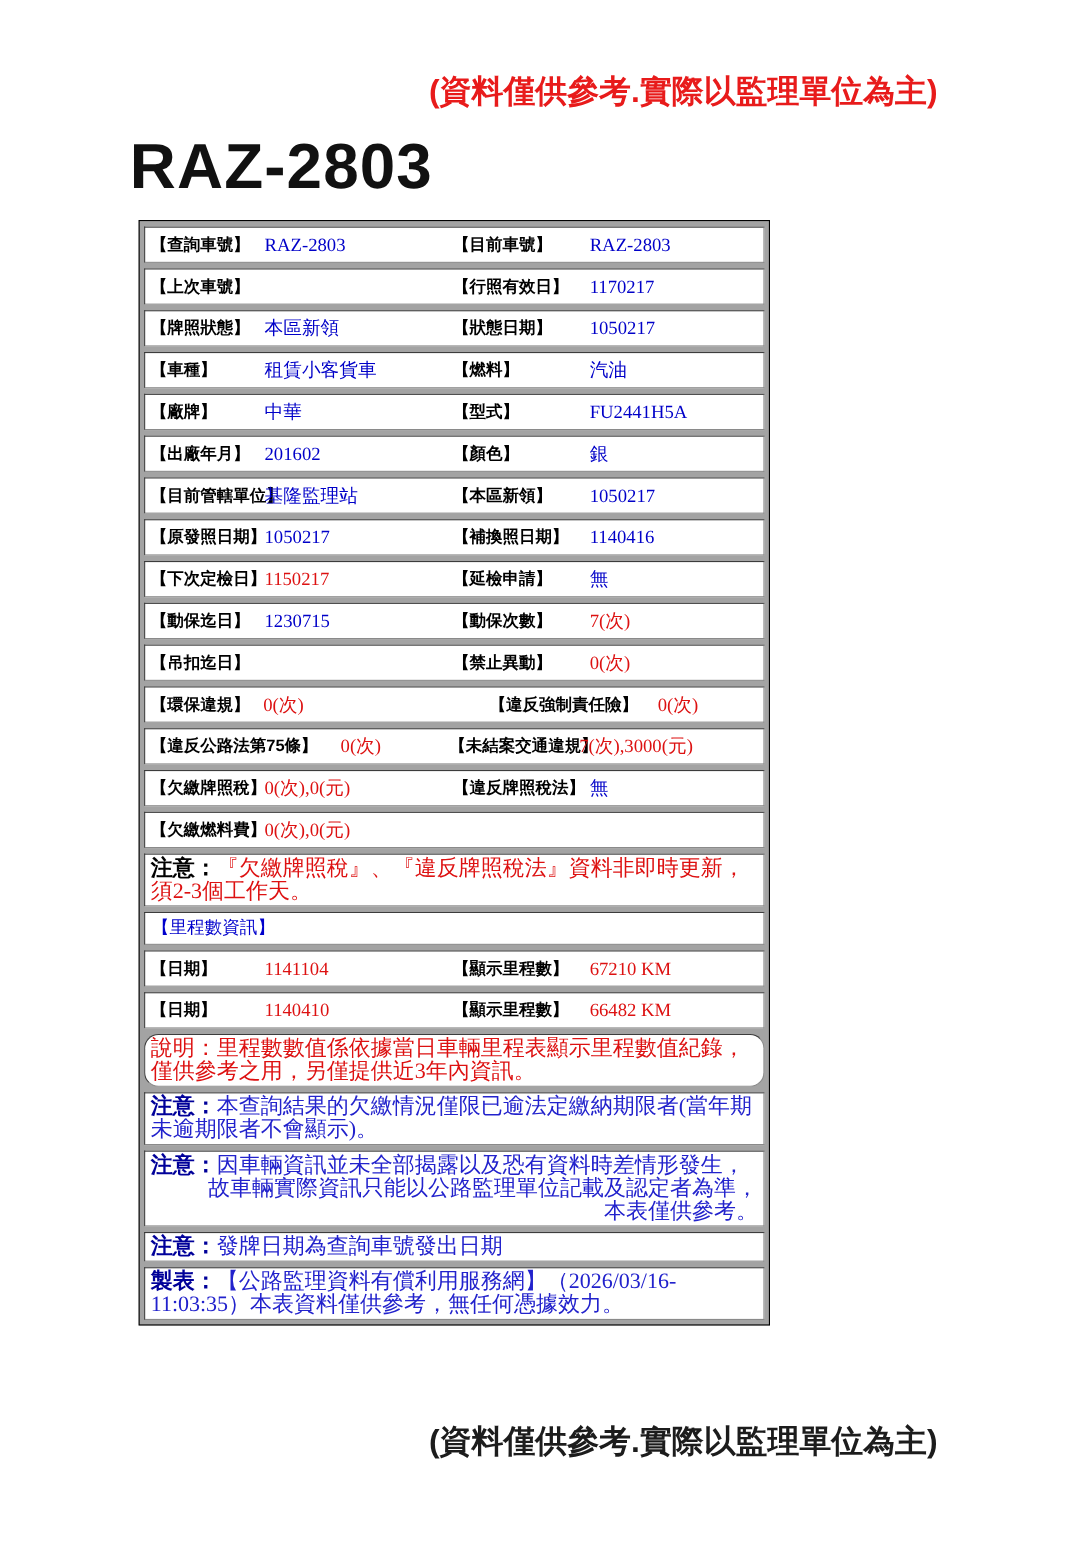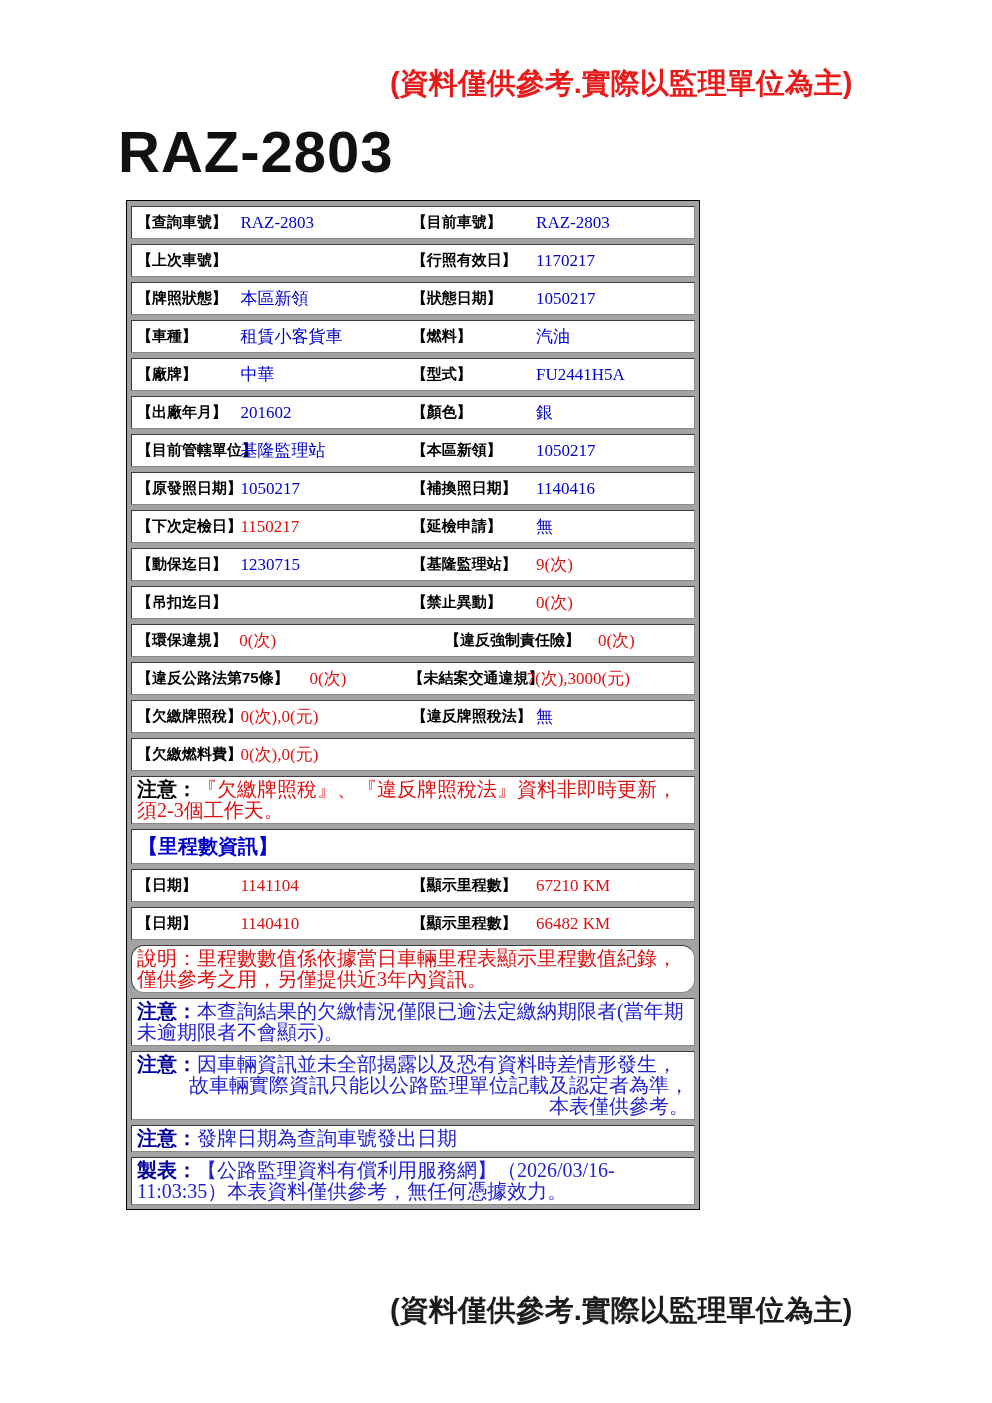--- a/index.html
+++ b/index.html
@@ -51,21 +51,21 @@
   }
   .nlbl-black{color:#000;}
   .ntext-red{color:#dd1111;border-radius:13px;}
   .nlbl-navy{color:#000099;}
   .ntext-blue{color:#2222cc;text-align:right;}
   .ntext-red2{color:#dd1111;}
   .note .indent{display:block;margin-left:48px;}
   .section-header{
     border:1px solid;border-color:#3c3c3c #8a8a8a #8a8a8a #3c3c3c;
     padding:3px 6px;margin-bottom:5px;min-height:22px;
-    color:#0000cc;font-weight:bold;font-size:20px;background:#fff;
+    color:#0000cc;font-weight:normal;font-size:16px;background:#fff;
     font-family:"Liberation Sans","DejaVu Sans",sans-serif;
   }
 </style>
 </head>
 <body>
 
 <div class="top-disclaimer">(資料僅供參考.實際以監理單位為主)</div>
 
 <div class="page-title">RAZ-2803</div>
 
@@ -131,22 +131,22 @@
   <div class="row">
     <span class="lbl">【下次定檢日】</span>
     <span class="val v-red">1150217</span>
     <span class="lbl">【延檢申請】</span>
     <span class="val v-blue">無</span>
   </div>
 
   <div class="row">
     <span class="lbl">【動保迄日】</span>
     <span class="val v-blue">1230715</span>
-    <span class="lbl">【基隆監理站】</span>
-    <span class="val v-red">9(次)</span>
+    <span class="lbl">【動保次數】</span>
+    <span class="val v-red">7(次)</span>
   </div>
 
   <div class="row">
     <span class="lbl">【吊扣迄日】</span>
     <span class="val v-blue"></span>
     <span class="lbl">【禁止異動】</span>
     <span class="val v-red">0(次)</span>
   </div>
 
   <div class="row cols-b">

